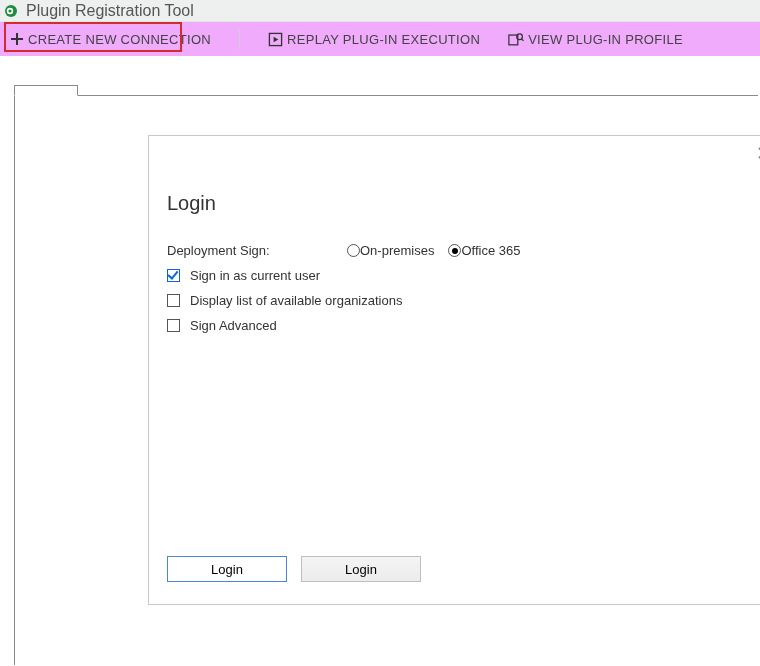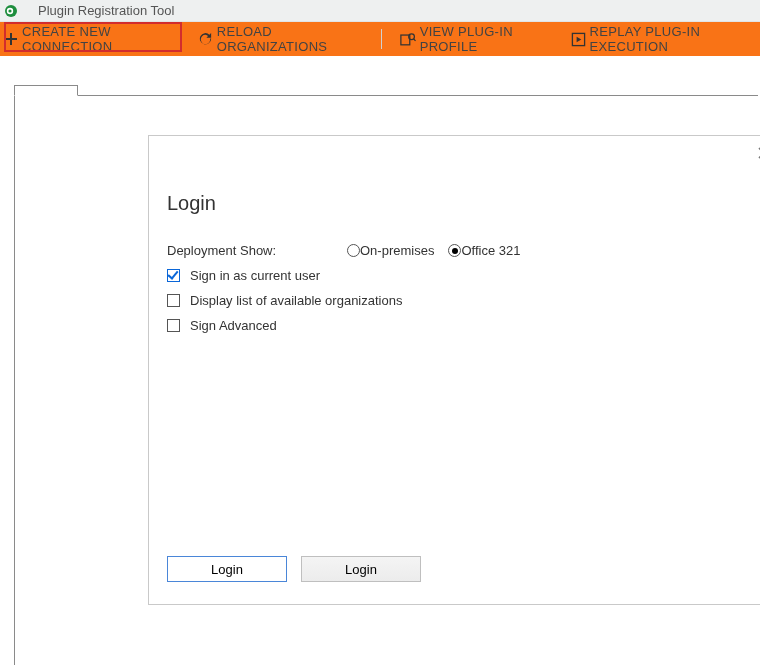--- a/index.html
+++ b/index.html
@@ -15,32 +15,32 @@
     overflow: hidden;
     position: relative;
   }
   .titlebar {
     height: 22px;
     background: #eef0f0;
     border-bottom: 1px solid #e2e4e4;
     display: flex;
     align-items: center;
     padding-left: 4px;
-    gap: 20px;
-    font-size: 13px;
+    gap: 8px;
+    font-size: 16px;
     color: #555;
   }
   .titlebar svg { display:block; }
   .toolbar {
     height: 34px;
     display: flex;
     align-items: center;
-    padding: 0 0;
-    gap: 10px;
-    background: #f97316;
+    padding: 0 6px;
+    gap: 20px;
+    background: #f0abfc;
   }
   .toolbar-btn {
     display: inline-flex;
     align-items: center;
     gap: 4px;
     font-size: 13px;
     color: #434343;
     letter-spacing: 0.3px;
     cursor: pointer;
     padding: 2px 4px;
@@ -202,78 +202,70 @@
 <div class="toolbar">
   <div class="toolbar-btn">
     <span>
       <svg width="14" height="14" viewBox="0 0 14 14">
         <path d="M6 1h2v12H6zM1 6h12v2H1z" fill="#333"></path>
       </svg>
     </span>
     <span>CREATE NEW CONNECTION</span>
   </div>
 
+
+  <div class="toolbar-sep"></div>
+
   <div class="toolbar-btn">
     <span>
       <svg width="15" height="15" viewBox="0 0 16 16">
-        <path d="M8 3a5 5 0 1 0 4.9 4H14a6 6 0 1 1-1.9-4.2L14 1v5H9l1.7-1.7A4.98 4.98 0 0 0 8 3z" fill="#333"></path>
-      </svg>
-    </span>
-    <span>RELOAD ORGANIZATIONS</span>
-  </div>
-
-  <div class="toolbar-sep"></div>
+        <rect x="1.5" y="1.5" width="13" height="13" fill="none" stroke="#333" stroke-width="1.4"></rect>
+        <path d="M6 5l5 3-5 3z" fill="#333"></path>
+      </svg>
+    </span>
+    <span>REPLAY PLUG-IN EXECUTION</span>
+  </div>
 
   <div class="toolbar-btn">
     <span>
       <svg width="16" height="15" viewBox="0 0 18 16">
         <rect x="1" y="3" width="10" height="11" fill="none" stroke="#333" stroke-width="1.4"></rect>
         <circle cx="13" cy="5" r="3.2" fill="none" stroke="#333" stroke-width="1.4"></circle>
         <line x1="15.2" y1="7.2" x2="17.5" y2="9.5" stroke="#333" stroke-width="1.4"></line>
       </svg>
     </span>
     <span>VIEW PLUG-IN PROFILE</span>
   </div>
-
-  <div class="toolbar-btn">
-    <span>
-      <svg width="15" height="15" viewBox="0 0 16 16">
-        <rect x="1.5" y="1.5" width="13" height="13" fill="none" stroke="#333" stroke-width="1.4"></rect>
-        <path d="M6 5l5 3-5 3z" fill="#333"></path>
-      </svg>
-    </span>
-    <span>REPLAY PLUG-IN EXECUTION</span>
-  </div>
 </div>
 
 <div class="highlight-box"></div>
 
 <div class="tab-notch"></div>
 <div class="tab-frame"></div>
 
 <div class="dialog">
   <div class="close">
     <span>
       <svg width="12" height="12" viewBox="0 0 12 12">
         <path d="M1 1l10 10M11 1L1 11" stroke="#777" stroke-width="1.6"></path>
       </svg>
     </span>
   </div>
 
   <h1>Login</h1>
 
   <div class="row deploy-row">
-    <span class="label">Deployment Show:</span>
+    <span class="label">Deployment Sign:</span>
     <label class="radio">
       <span class="circle"></span>
       <span>On-premises</span>
     </label>
     <label class="radio">
       <span class="circle checked"></span>
-      <span>Office 321</span>
+      <span>Office 365</span>
     </label>
   </div>
 
   <div class="row">
     <label class="check">
       <span class="box checked"></span>
       <span>Sign in as current user</span>
     </label>
   </div>
   <div class="row">

